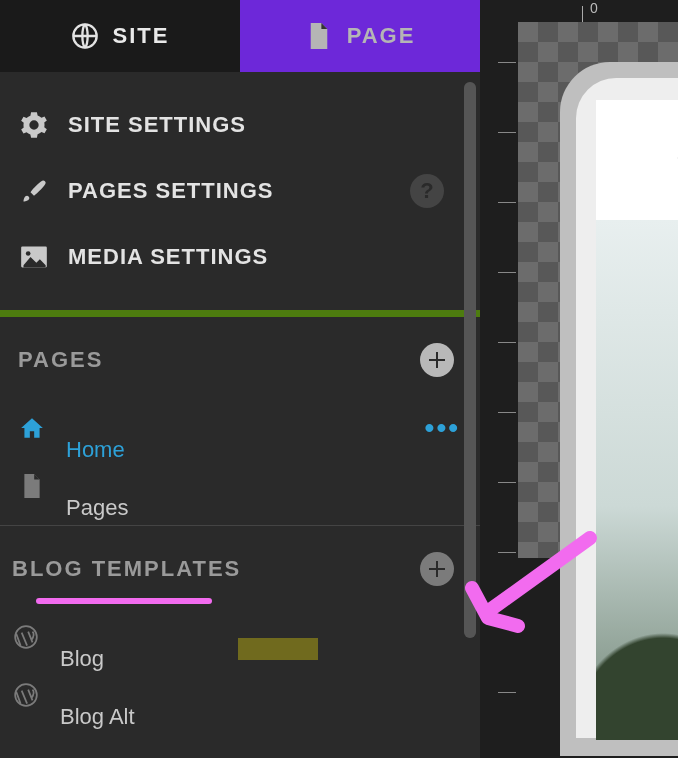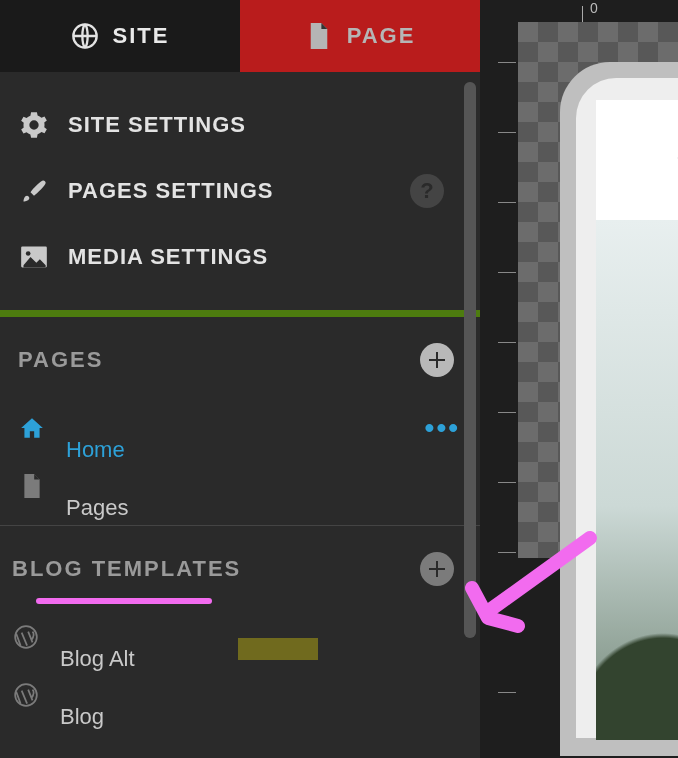--- a/index.html
+++ b/index.html
@@ -30,21 +30,21 @@
       font-weight:700;
       letter-spacing:2px;
       font-size:22px;
       cursor:pointer;
     }
     .tab.active{
       background:#1a1a1a;
       color:#e9e9e9;
     }
     .tab:not(.active){
-      background:#b91c1c;
+      background:#6d28d9;
       color:#b5b5b5;
     }
     
     .nav-section{padding:20px 0 20px 14px;border-bottom:7px solid #4d7c0f;}
     .nav-row{
       display:flex;align-items:center;height:66px;
       padding-left:6px;padding-right:6px;
       cursor:pointer;
     }
     .nav-label{
@@ -278,30 +278,30 @@
       </div>
       <div class="underline-annot"></div>
       <div class="highlight-box"></div>
       <div class="item-row">
         <span class="ico">
           <svg width="26" height="26" viewBox="0 0 24 24" fill="none" stroke="#7b7b7b" stroke-width="1.6">
             <circle cx="12" cy="12" r="10"></circle>
             <path d="M3 9l4 11M8 8l5 12M14 7l4 10M18 7c2 2 1 5-1 8"></path>
           </svg>
         </span>
-        <span class="item-label">Blog Alt</span>
+        <span class="item-label">Blog</span>
       </div>
       <div class="item-row">
         <span class="ico">
           <svg width="26" height="26" viewBox="0 0 24 24" fill="none" stroke="#7b7b7b" stroke-width="1.6">
             <circle cx="12" cy="12" r="10"></circle>
             <path d="M3 9l4 11M8 8l5 12M14 7l4 10M18 7c2 2 1 5-1 8"></path>
           </svg>
         </span>
-        <span class="item-label">Blog</span>
+        <span class="item-label">Blog Alt</span>
       </div>
     </div>
 
     <div class="fake-scrollbar">
       <div class="fake-thumb"></div>
     </div>
   </div>
 
   <div class="collapse-handle">
     <svg width="22" height="34" viewBox="0 0 22 34">

